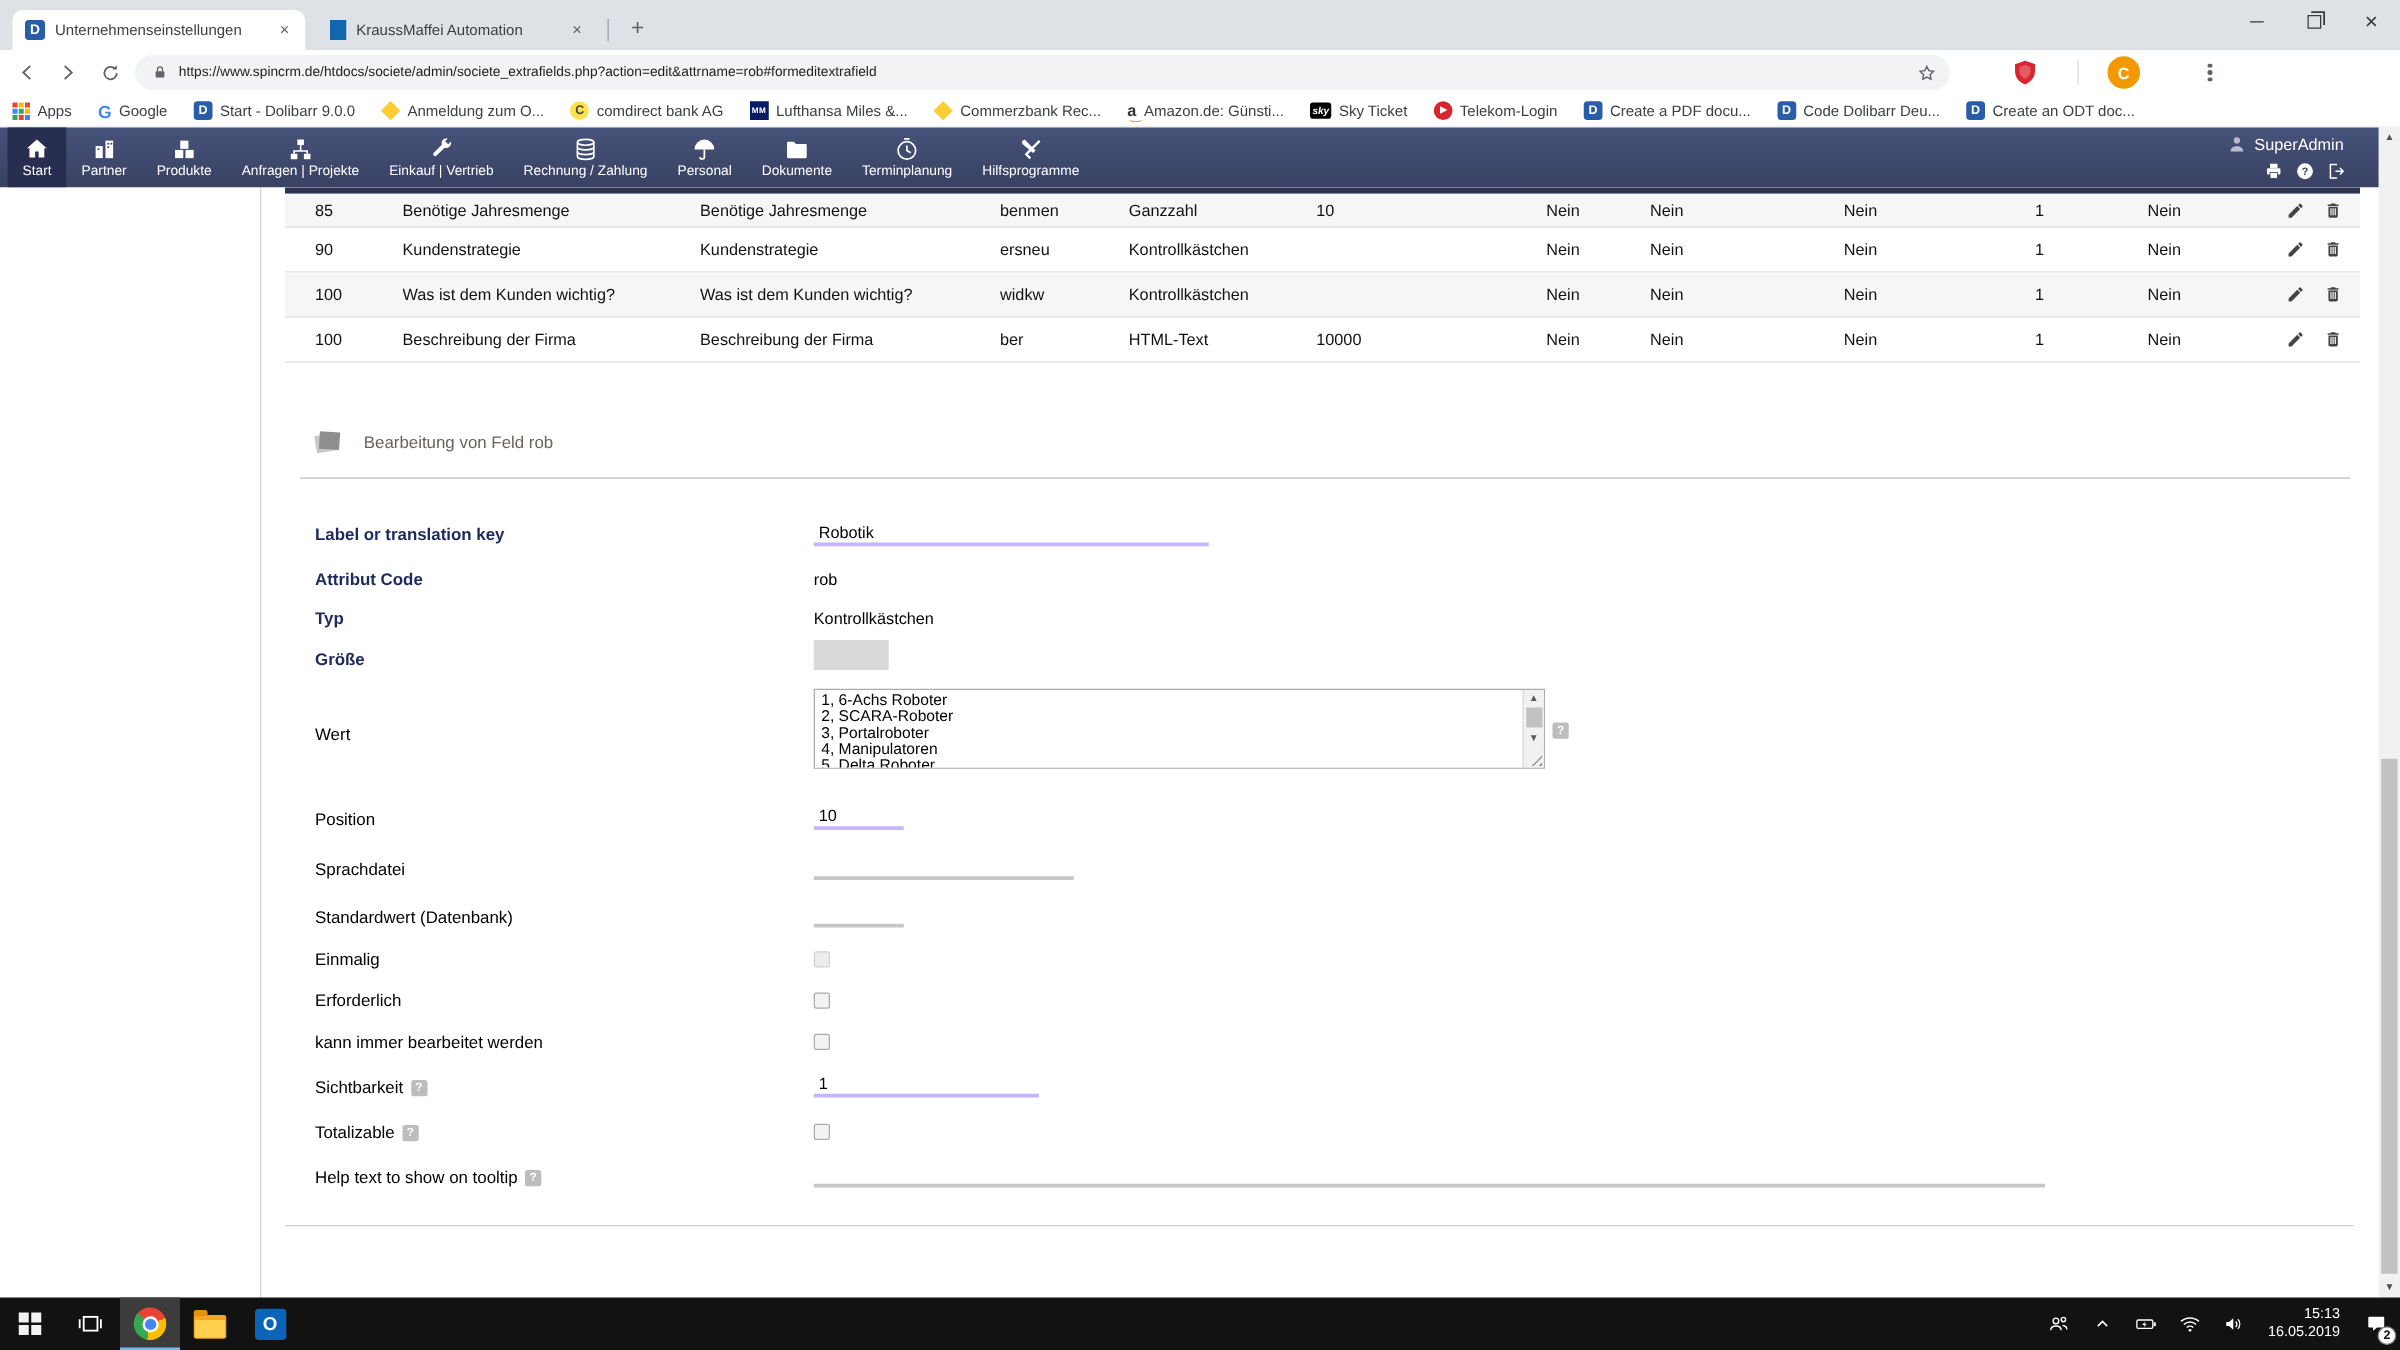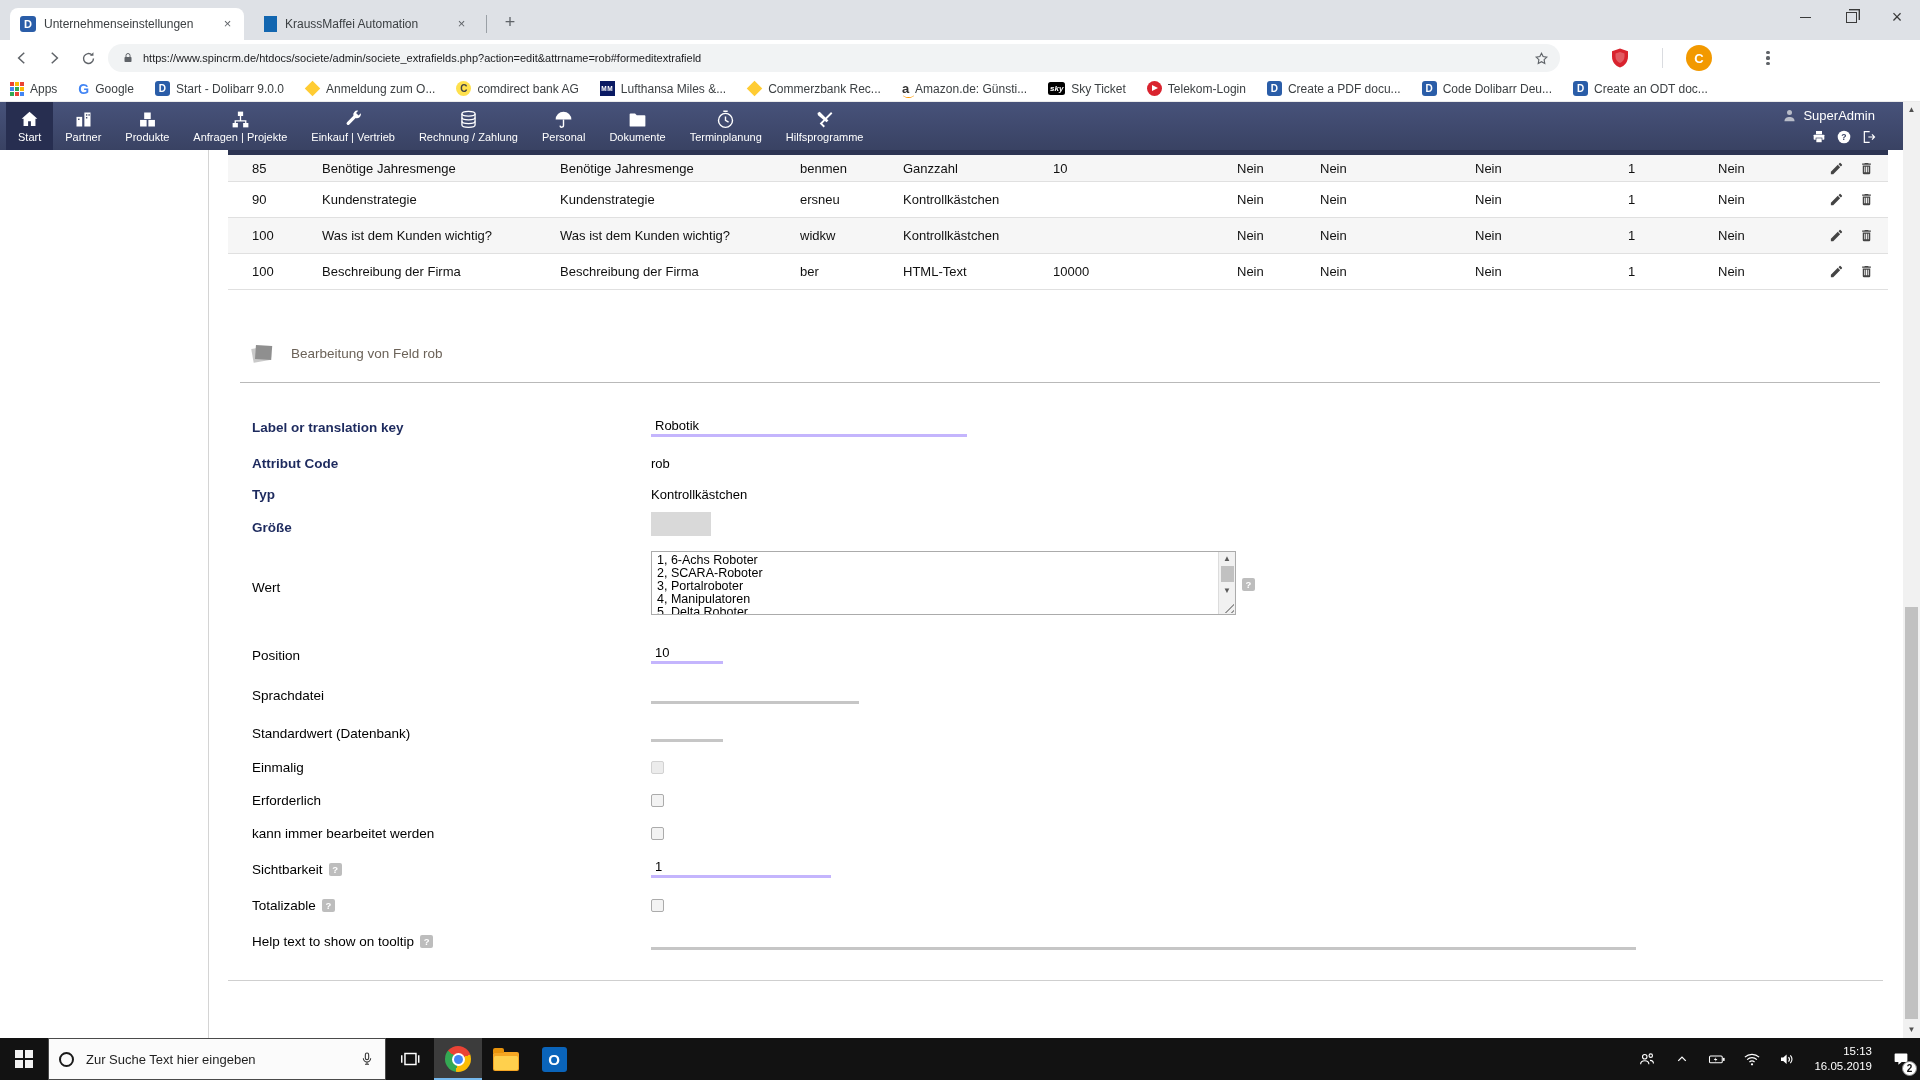--- a/index.html
+++ b/index.html
@@ -551,28 +551,20 @@
 
   <div class="taskbar">
     <div class="tb-start">
       <span class="winlogo">
           <i></i>
           <i></i>
           <i></i>
           <i></i>
         </span>
     </div>
-    <div class="tb-search">
-      <span class="cortana"></span>
-      <input class="searchin" placeholder="Zur Suche Text hier eingeben" style="">
-      <svg width="16" height="16" viewBox="0 0 24 24">
-          <rect x="9.5" y="3" width="5" height="10" rx="2.5" fill="none" stroke="#333" stroke-width="1.6"></rect>
-          <path d="M6.5 11a5.5 5.5 0 0 0 11 0M12 16.5v3.5M9 20h6" stroke="#333" stroke-width="1.6" fill="none"></path>
-        </svg>
-    </div>
     <div class="tb-icon">
       <svg viewBox="0 0 24 24">
           <rect x="6.5" y="6" width="12" height="12" fill="none" stroke="#fff" stroke-width="1.6"></rect>
           <path d="M3 8v8M21.5 8v8" stroke="#fff" stroke-width="1.6"></path>
         </svg>
     </div>
     <div class="tb-icon activeapp">
       <span class="chrome"></span>
     </div>
     <div class="tb-icon">

